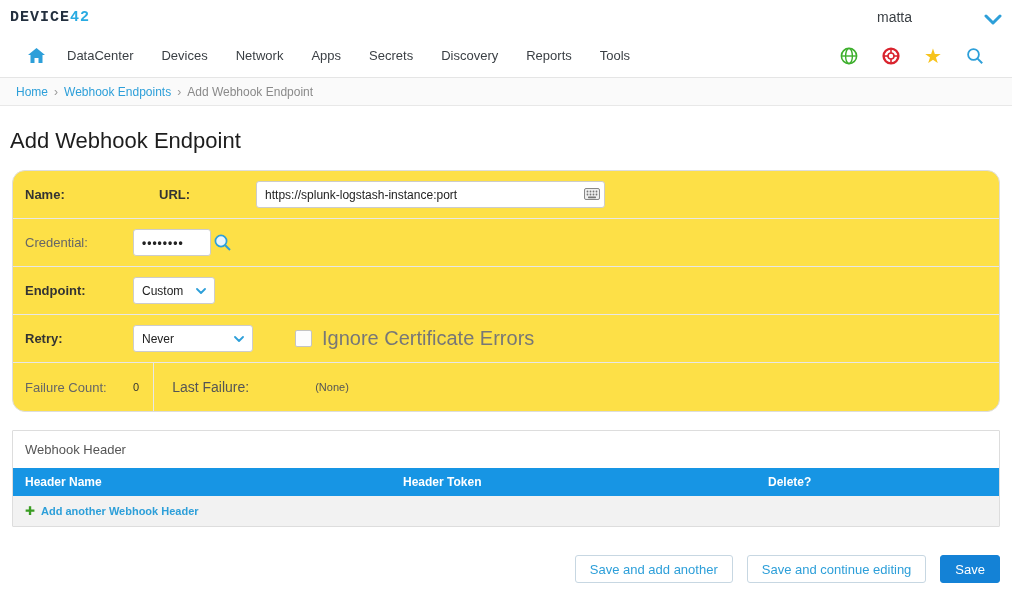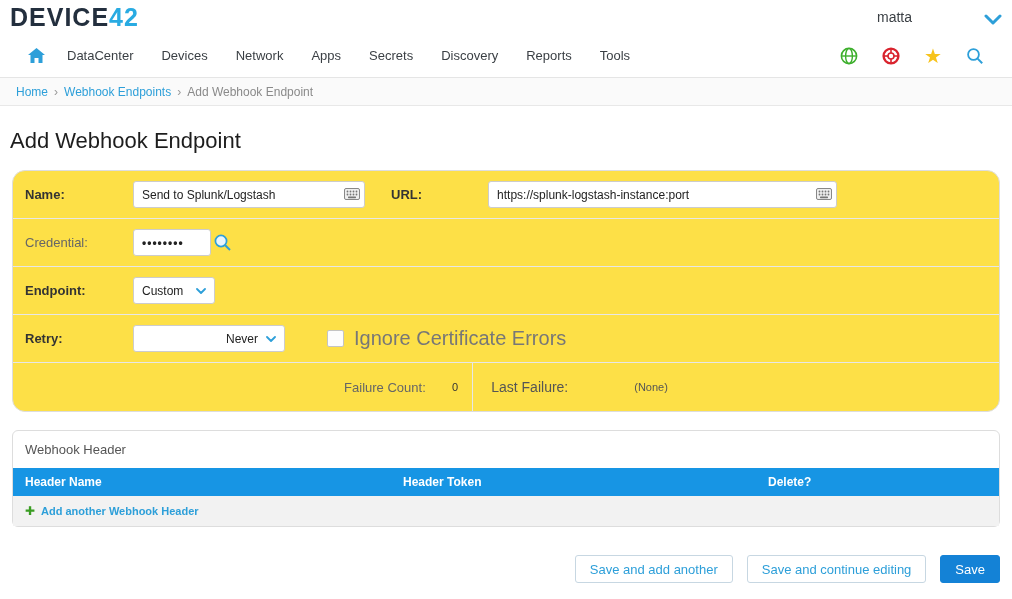--- a/index.html
+++ b/index.html
@@ -1,21 +1,21 @@
 <!DOCTYPE html>
 <html><head>
 <meta charset="utf-8">
 <style>
   * { box-sizing: border-box; margin: 0; padding: 0; }
   html,body { width: 1012px; height: 599px; background: #fff; overflow: hidden;
     font-family: "Liberation Sans", sans-serif; color: #333; }
 
   
   .topbar { height: 34px; display: flex; align-items: center; padding: 0 10px; }
-  .logo { font-size: 25px; font-weight: bold; letter-spacing: 1px; cursor: pointer; }
+  .logo { font-size: 15px; font-weight: bold; letter-spacing: 1px; cursor: pointer; font-family: Liberation Mono, monospace; }
   .logo .dark { color: #232f3e; }
   .logo .cyan { color: #29abe2; }
   .topbar-right { margin-left: auto; display: flex; align-items: flex-end; }
   .username { font-size: 14px; color: #3a3f44; margin-right: 72px; cursor: pointer; }
   .user-chevron { cursor: pointer; display: flex; align-items: center; }
 
   
   .nav { height: 44px; display: flex; align-items: center; padding: 0 28px;
     border-bottom: 1px solid #e5e5e5; }
   .nav-home { margin-right: 22px; cursor: pointer; display: flex; align-items: center; }
@@ -31,54 +31,54 @@
   .crumb-sep { color: #999; margin: 0 6px; }
   .crumb-current { color: #8a8a8a; }
 
   
   .page-title { font-size: 22px; font-weight: 500; color: #1d1d1d; margin: 22px 0 16px 10px; }
 
   
   .panel { margin: 0 12px; border: 1px solid #ddd; border-radius: 13px; background: #fde047; }
   .form-row { display: flex; align-items: center; min-height: 48px; padding: 0 12px;
     border-bottom: 1px solid #e7e7e7; }
-  .form-row:last-child { border-bottom: none; justify-content: center; }
+  .form-row:last-child { border-bottom: none; }
   .flabel { width: 108px; font-size: 13px; font-weight: bold; color: #333; flex: none; }
   .flabel.muted { font-weight: normal; color: #666; font-size: 13px; }
 
   .text-input-wrap { position: relative; display: inline-block; }
   .text-input { height: 27px; border: 1px solid #ccc; border-radius: 3px; font-size: 12px;
     padding: 0 24px 0 8px; color: #222; font-family: "Liberation Sans", sans-serif; }
   .input-name { width: 232px; }
   .input-url  { width: 349px; }
   .input-cred { width: 78px; padding-right: 8px; letter-spacing: 1px; font-weight: bold; }
   .input-icon { position: absolute; right: 5px; top: 50%; transform: translateY(-50%); cursor: pointer; }
 
   .url-label { width: auto; margin-left: 26px; margin-right: 66px; }
 
   .select { height: 27px; border: 1px solid #ccc; border-radius: 3px; background: #fff;
     display: inline-flex; align-items: center; justify-content: space-between;
     font-size: 12px; color: #222; padding: 0 8px; cursor: pointer; }
   .select-endpoint { width: 82px; }
-  .select-retry { width: 152px; justify-content: flex-end; }
+  .select-retry { width: 120px; }
   .select .chev { margin-left: 8px; display: flex; align-items: center; }
 
   .cred-search { margin-left: 2px; cursor: pointer; display: flex; align-items: center; }
 
   .checkbox { width: 17px; height: 17px; border: 1px solid #c4c4c4; border-radius: 2px;
     background: #fdfdfd; margin-left: 42px; cursor: pointer; flex: none; }
   .check-label { font-size: 20px; color: #777; margin-left: 10px; }
 
   .failure-value { font-size: 11px; color: #333; }
   .vdivider { width: 1px; align-self: stretch; background: #e7e7e7; margin: 0 18px 0 14px; }
   .lastfail-label { font-size: 14px; color: #555; margin-right: 66px; }
   .lastfail-value { font-size: 11px; color: #555; }
 
   
-  .webhook-panel { margin: 18px 12px 0 12px; border: 1px solid #ddd; border-radius: 6px; }
+  .webhook-panel { margin: 18px 12px 0 12px; border: 1px solid #ddd; border-radius: 1px; }
   .webhook-title { font-size: 13px; color: #555; padding: 11px 12px; }
   .webhook-thead { display: grid; grid-template-columns: 378px 365px 1fr; align-items: center;
     background: #1795e4; color: #fff; font-size: 12px; font-weight: bold;
     height: 28px; padding: 0 12px; }
   .webhook-addrow { background: #f2f2f2; padding: 9px 12px; display: flex; align-items: center; }
   .plus-glyph { color: #3a9d23; font-size: 12px; margin-right: 6px; line-height: 1; }
   .add-link { font-size: 11px; font-weight: bold; color: #2d9fd9; text-decoration: none; cursor: pointer; }
 
   
   .actions { display: flex; justify-content: flex-end; gap: 14px; margin: 28px 12px 0 0; }
@@ -155,37 +155,20 @@
   <span class="crumb-sep">›</span>
   <span class="crumb-current">Add Webhook Endpoint</span>
 </div>
 
 <h1 class="page-title">Add Webhook Endpoint</h1>
 
 <div class="panel">
 
   <div class="form-row">
     <span class="flabel">Name:</span>
-    <span class="text-input-wrap">
-      <input class="text-input input-name" type="text" value="Send to Splunk/Logstash" style="">
-      <span class="input-icon">
-        <svg width="16" height="12" viewBox="0 0 16 12">
-            <rect x="0.5" y="0.5" width="15" height="11" rx="1.5" fill="#eee" stroke="#888"></rect>
-            <circle cx="3.5" cy="3.5" r="0.9" fill="#777"></circle>
-            <circle cx="6.5" cy="3.5" r="0.9" fill="#777"></circle>
-            <circle cx="9.5" cy="3.5" r="0.9" fill="#777"></circle>
-            <circle cx="12.5" cy="3.5" r="0.9" fill="#777"></circle>
-            <circle cx="3.5" cy="6.5" r="0.9" fill="#777"></circle>
-            <circle cx="6.5" cy="6.5" r="0.9" fill="#777"></circle>
-            <circle cx="9.5" cy="6.5" r="0.9" fill="#777"></circle>
-            <circle cx="12.5" cy="6.5" r="0.9" fill="#777"></circle>
-            <rect x="4" y="8.6" width="8" height="1.6" rx="0.6" fill="#777"></rect>
-          </svg>
-      </span>
-    </span>
     <span class="flabel url-label">URL:</span>
     <span class="text-input-wrap">
       <input class="text-input input-url" type="text" value="https://splunk-logstash-instance:port" style="">
       <span class="input-icon">
         <svg width="16" height="12" viewBox="0 0 16 12">
             <rect x="0.5" y="0.5" width="15" height="11" rx="1.5" fill="#eee" stroke="#888"></rect>
             <circle cx="3.5" cy="3.5" r="0.9" fill="#777"></circle>
             <circle cx="6.5" cy="3.5" r="0.9" fill="#777"></circle>
             <circle cx="9.5" cy="3.5" r="0.9" fill="#777"></circle>
             <circle cx="12.5" cy="3.5" r="0.9" fill="#777"></circle>

